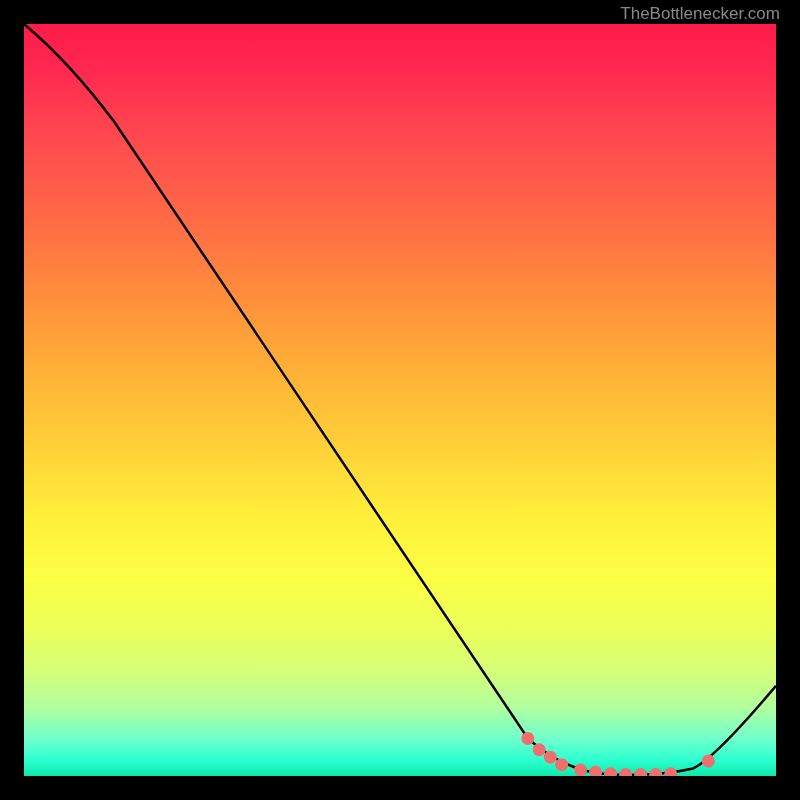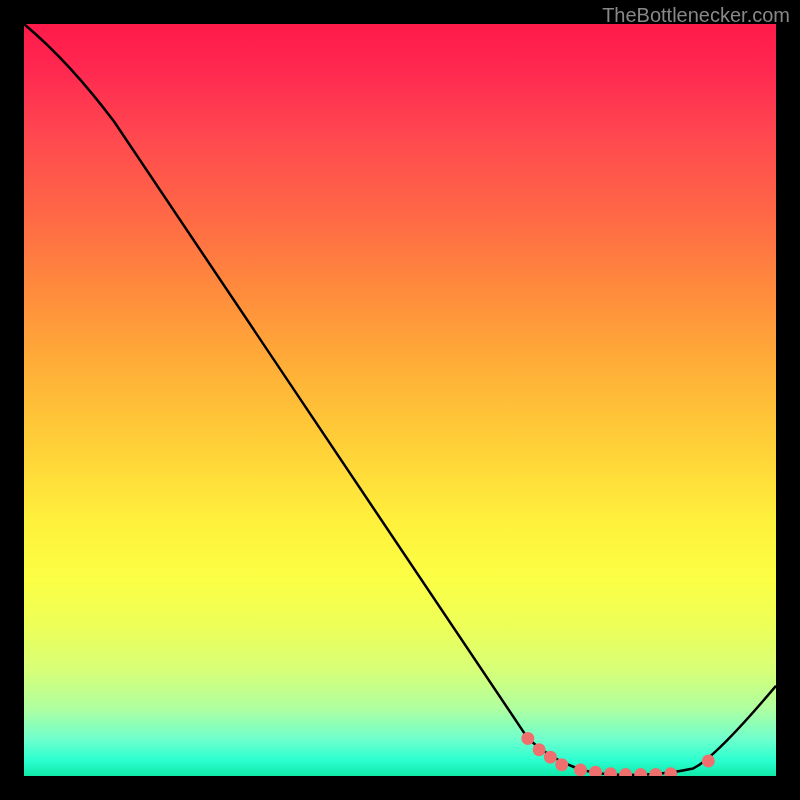--- a/index.html
+++ b/index.html
@@ -7,23 +7,23 @@
     width: 800px;
     height: 800px;
     background: #000;
     font-family: Arial, sans-serif;
     position: relative;
     overflow: hidden;
   }
   .attribution {
     position: absolute;
     top: 4px;
-    right: 10px;
+    right: 20px;
     color: #888;
-    font-size: 20px;
+    font-size: 17px;
     font-weight: 500;
     z-index: 10;
   }
   .plot-area {
     position: absolute;
     left: 24px;
     top: 24px;
     width: 752px;
     height: 752px;
     background: linear-gradient(to bottom,

